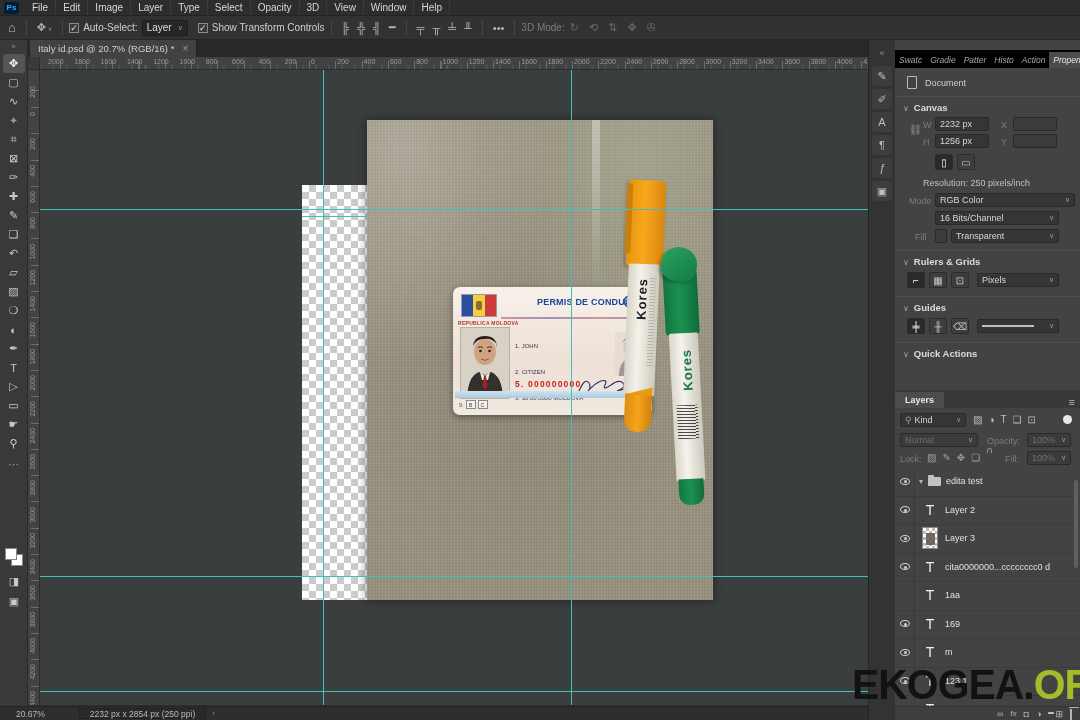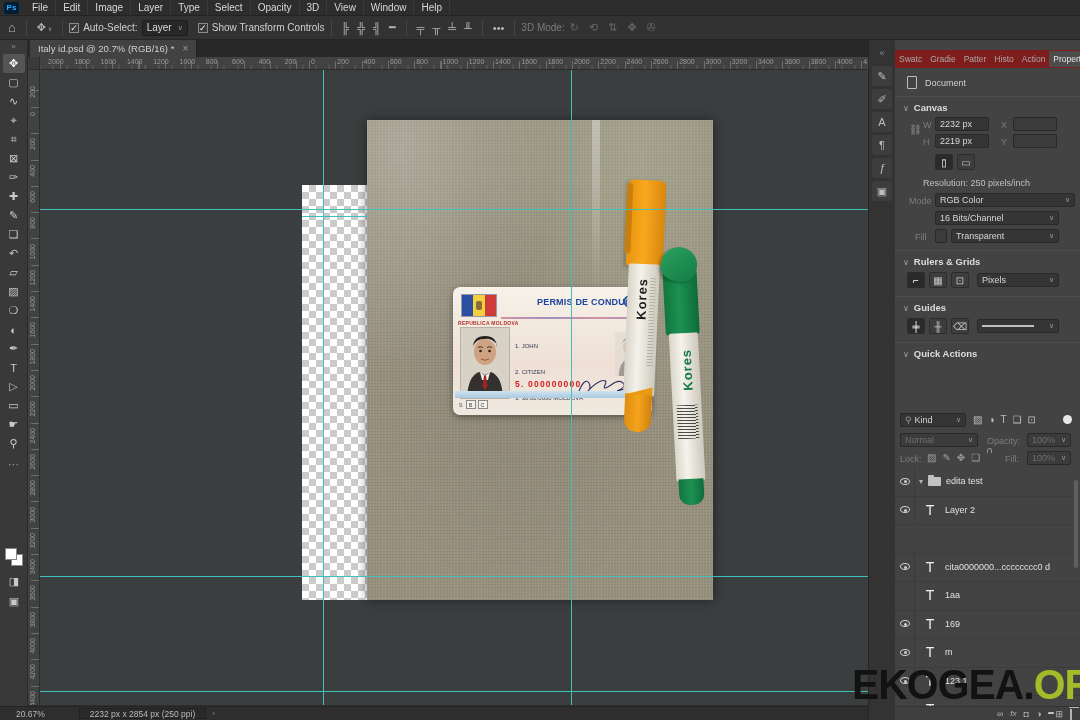--- a/index.html
+++ b/index.html
@@ -131,22 +131,22 @@
   #green .kores { left:9px; top:16px; font-size:13px; color:#147a43; }
 
   
   #sidestrip { left:868px; top:40px; width:27px; height:680px; background:#333; border-left:1px solid #262626;
     color:#bdbdbd; }
   .stripico { width:20px; height:20px; margin:3px auto; display:flex; align-items:center; justify-content:center;
     font-size:11px; background:#3d3d3d; border-radius:2px; }
   .stripico.plain { background:none; font-size:9px; color:#8e8e8e; }
 
   #panels { left:895px; top:40px; width:185px; height:680px; background:#434343; font-size:9px; color:#cfcfcf; }
-  #proptabs { position:absolute; left:0; top:10px; width:185px; height:18px; background:#7f1d1d; display:flex;
-    align-items:center; font-size:8.5px; color:#a8a8a8; }
+  #proptabs { position:absolute; left:0; top:10px; width:185px; height:18px; background:#000000; display:flex;
+    align-items:flex-end; font-size:8.5px; color:#a8a8a8;font-style:italic; }
   #proptabs .t { padding:3px 4px 3px; }
   #proptabs .t.active { background:#4c4c4c; color:#e8e8e8; }
   .well { background:#353535; border:1px solid #292929; border-radius:2px; height:14px; display:flex;
     align-items:center; padding:0 4px; color:#d6d6d6; }
   .well.dis { color:#6f6f6f; background:#3b3b3b; }
   .well .car { margin-left:auto; font-size:7px; color:#9a9a9a; }
   .sechead { font-size:9.5px; font-weight:bold; color:#dcdcdc; }
   .chev { font-size:8px; color:#9f9f9f; margin-right:5px; }
   .pbtn { width:18px; height:16px; background:#3d3d3d; border:1px solid #2c2c2c; border-radius:2px;
     display:flex; align-items:center; justify-content:center; color:#c5c5c5; font-size:10px; }
@@ -466,21 +466,21 @@
     <span class="chev">∨</span><span class="sechead">Canvas</span></div>
   <div class="abs" style="left:14px;top:84px;color:#9a9a9a;font-size:10px">⛓</div>
   <div class="abs dim" style="left:28px;top:80px">W</div>
   <div class="well abs" style="left:40px;top:77px;width:54px">
     <span>2232 px</span>
     </div>
   <div class="abs dim" style="left:106px;top:80px">X</div>
   <div class="well dis abs" style="left:118px;top:77px;width:44px"></div>
   <div class="abs dim" style="left:28px;top:97px">H</div>
   <div class="well abs" style="left:40px;top:94px;width:54px">
-    <span>2219 px</span>
+    <span>1256 px</span>
     </div>
   <div class="abs dim" style="left:106px;top:97px">Y</div>
   <div class="well dis abs" style="left:118px;top:94px;width:44px"></div>
   <div class="pbtn active abs" style="left:40px;top:114px">▯</div>
   <div class="pbtn abs" style="left:62px;top:114px">▭</div>
   <div class="abs" style="left:28px;top:138px;color:#c0c0c0">Resolution: 250 pixels/inch</div>
 
   <div class="abs dim" style="left:14px;top:156px">Mode</div>
   <div class="well abs" style="left:40px;top:153px;width:140px">
     <span>RGB Color</span>
@@ -516,20 +516,24 @@
   <div class="pbtn abs" style="left:56px;top:278px">⌫</div>
   <div class="well abs" style="left:82px;top:279px;width:82px">
     <span style="display:inline-block;width:52px;height:2px;background:#bdbdbd"></span>
       <span class="car">∨</span>
     </div>
   <div class="divline" style="top:302px"></div>
 
   <div class="abs" style="left:8px;top:308px">
     <span class="chev">∨</span><span class="sechead">Quick Actions</span></div>
 
+  <div id="layerstab">
+    <span class="t">Layers</span>
+    <span class="burger">≡</span>
+  </div>
 
   <div class="well abs" style="left:5px;top:373px;width:66px">
     <span style="font-size:9px;color:#9a9a9a;margin-right:3px">⚲</span>
     <span>Kind</span>
       <span class="car">∨</span>
     </div>
   <div class="abs" style="left:78px;top:374px;display:flex;gap:6px;color:#bdbdbd;font-size:10px">
     <span>▨</span>
     <span>◑</span>
     <span>T</span>
@@ -573,20 +577,27 @@
       </div>
       <div class="lsep" style="top: 28.5px;"></div>
       <div class="lrow" style="top: 28.5px; height: 28.5px;">
         <div class="eyecell">
           <span class="eye"></span>
         </div>
         <span class="tthumb">T</span>
         <span class="lname">Layer 2</span>
       </div>
       <div class="lsep" style="top: 57px;"></div>
+      <div class="lrow" style="top: 57px; height: 28.5px;">
+        <div class="eyecell">
+          <span class="eye"></span>
+        </div>
+        <span class="checkthumb"></span>
+        <span class="lname">Layer 3</span>
+      </div>
       <div class="lsep" style="top: 85.5px;"></div>
       <div class="lrow" style="top: 85.5px; height: 28.5px;">
         <div class="eyecell">
           <span class="eye"></span>
         </div>
         <span class="tthumb">T</span>
         <span class="lname">cita0000000...cccccccc0 d</span>
       </div>
       <div class="lsep" style="top: 114px;"></div>
       <div class="lrow" style="top: 114px; height: 28.5px;">

